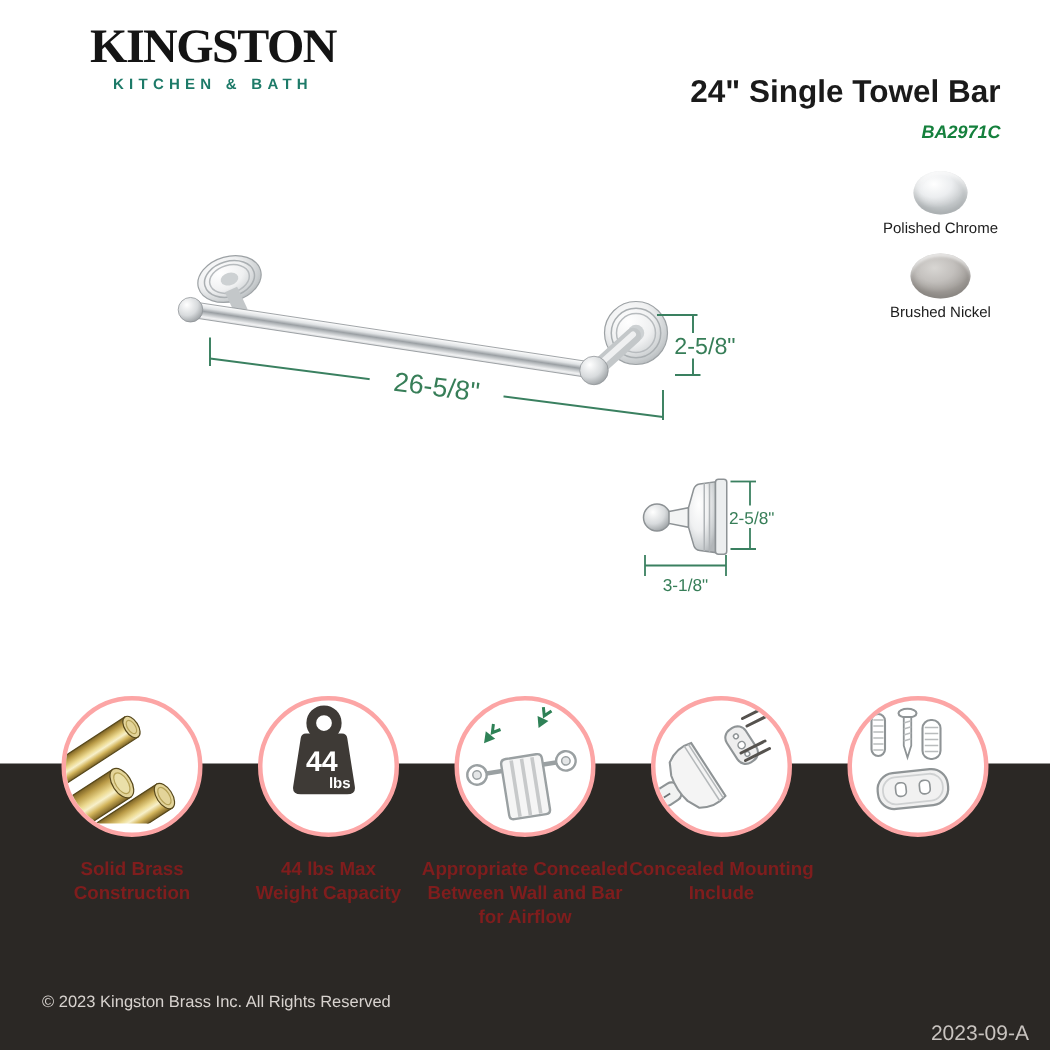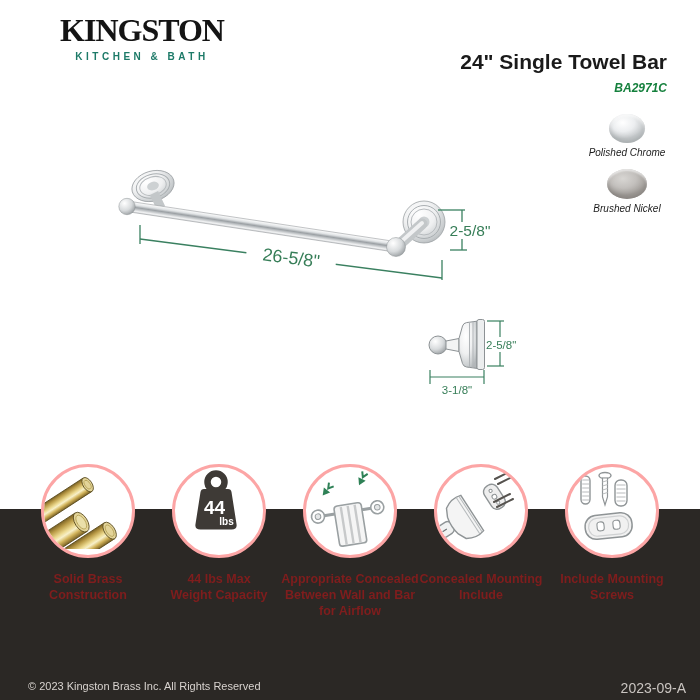--- a/index.html
+++ b/index.html
@@ -16,21 +16,21 @@
   .logo-tagline { margin-top:5px; color:#1d7a68; font-size:10px; font-weight:700;
     letter-spacing:3.5px; white-space:nowrap; }
 
   
   .header-right { position:absolute; right:33px; top:50px; text-align:right; }
   .product-title { font-size:21px; font-weight:700; color:#1a1a1a; white-space:nowrap; }
   .product-model { margin-top:7px; font-size:12px; font-weight:700; font-style:italic; color:#15803d; }
 
   
   .swatches { position:absolute; left:587px; top:114px; width:80px;
-    display:flex; flex-direction:column; align-items:center;font-style:italic; }
+    display:flex; flex-direction:column; align-items:center; }
   .swatch { border-radius:50%; }
   .swatch.chrome { width:36px; height:29px;
     background: radial-gradient(ellipse 60% 55% at 38% 30%, #ffffff, #eceef0 55%, #d3d6d8 85%, #c7cbcd 100%);
     box-shadow: inset 0 -3px 5px rgba(140,145,148,.55), inset 0 2px 3px #ffffff; }
   .swatch.nickel { margin-top:11px; width:40px; height:30px;
     background: radial-gradient(ellipse 60% 55% at 40% 32%, #d8d6d3, #c3c0bd 55%, #a39f9b 100%);
     box-shadow: inset 0 -3px 5px rgba(110,106,102,.5), inset 0 2px 2px rgba(255,255,255,.7); }
   .swatch-label { margin-top:4px; font-size:10px; color:#1c1c1c; white-space:nowrap; }
 
   
@@ -40,21 +40,21 @@
   
   .features { position:absolute; left:0; top:464px; width:700px; display:flex; justify-content:center; }
   .feature { width:131px; display:flex; flex-direction:column; align-items:center; }
   .feature-circle { width:88px; height:88px; border-radius:50%; border:3px solid #fca5a5;
     background:#fff; overflow:hidden; position:relative; flex:none; }
   .feature-circle svg { position:absolute; left:0; top:0; }
   .feature-label { margin-top:13px; width:160px; text-align:center; color:#7f1d1d;
     font-size:12.5px; font-weight:700; line-height:16px; white-space:pre-line; }
 
   
-  .footer-copyright { position:absolute; left:28px; top:680px; font-size:11px; color:#d8d3cf; }
+  .footer-copyright { position:absolute; left:28px; top:662px; font-size:11px; color:#d8d3cf; }
   .footer-doc { position:absolute; right:14px; top:680px; font-size:14px; color:#c9c4c0; }
 </style>
 </head>
 <body>
 
 <div class="page">
 
   <div class="dark-band"></div>
 
   <div class="logo">
@@ -295,22 +295,20 @@
             </g>
             <g transform="rotate(-6 41 58)">
               <rect x="17" y="47" width="47" height="24" rx="11" fill="#f1f1f1" stroke-width="1.5"></rect>
               <rect x="20.5" y="50" width="40" height="18" rx="8.5" fill="none" stroke="#cfd1d2" stroke-width="1.2"></rect>
               <rect x="29" y="54" width="7" height="9" rx="3" stroke-width="1.1"></rect>
               <rect x="45" y="54" width="7" height="9" rx="3" stroke-width="1.1"></rect>
             </g>
           </g>
         </svg>
       </div>
-      <div class="feature-label">Include Mounting
-Screws</div>
     </div>
 
   </div>
 
   <div class="footer-copyright">© 2023 Kingston Brass Inc. All Rights Reserved</div>
   <div class="footer-doc">2023-09-A</div>
 
 </div>
 
 </body></html>

